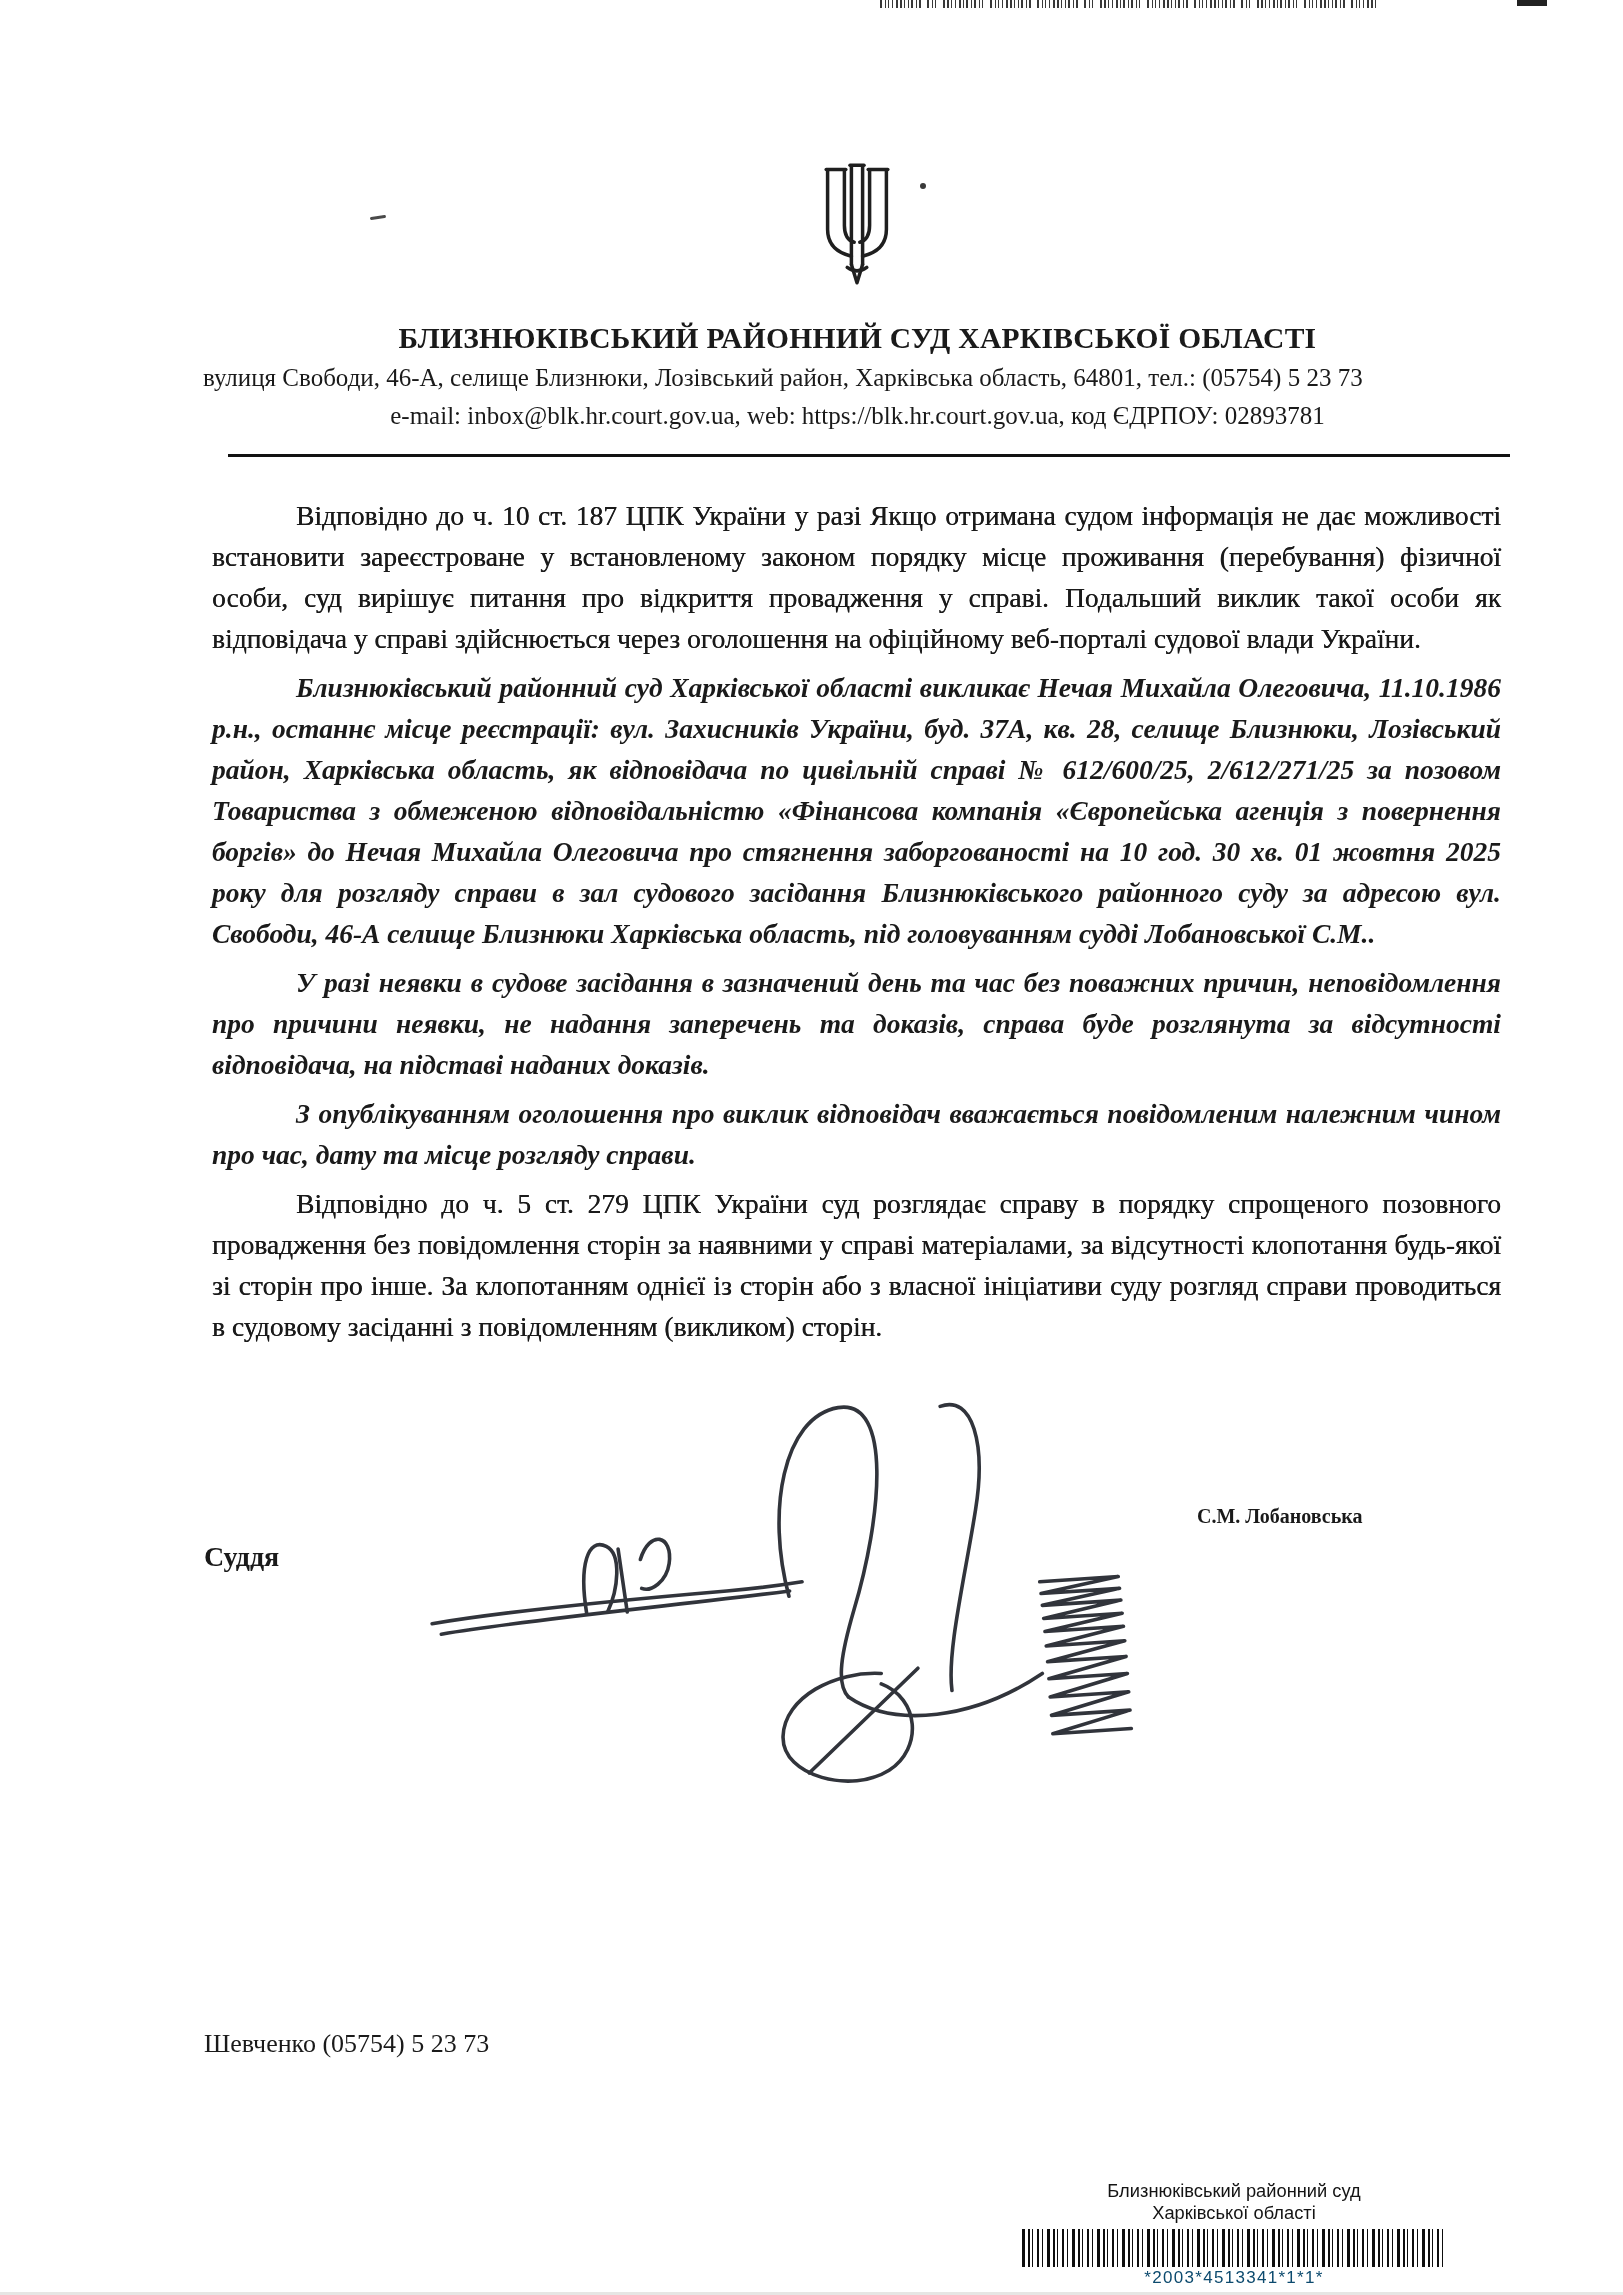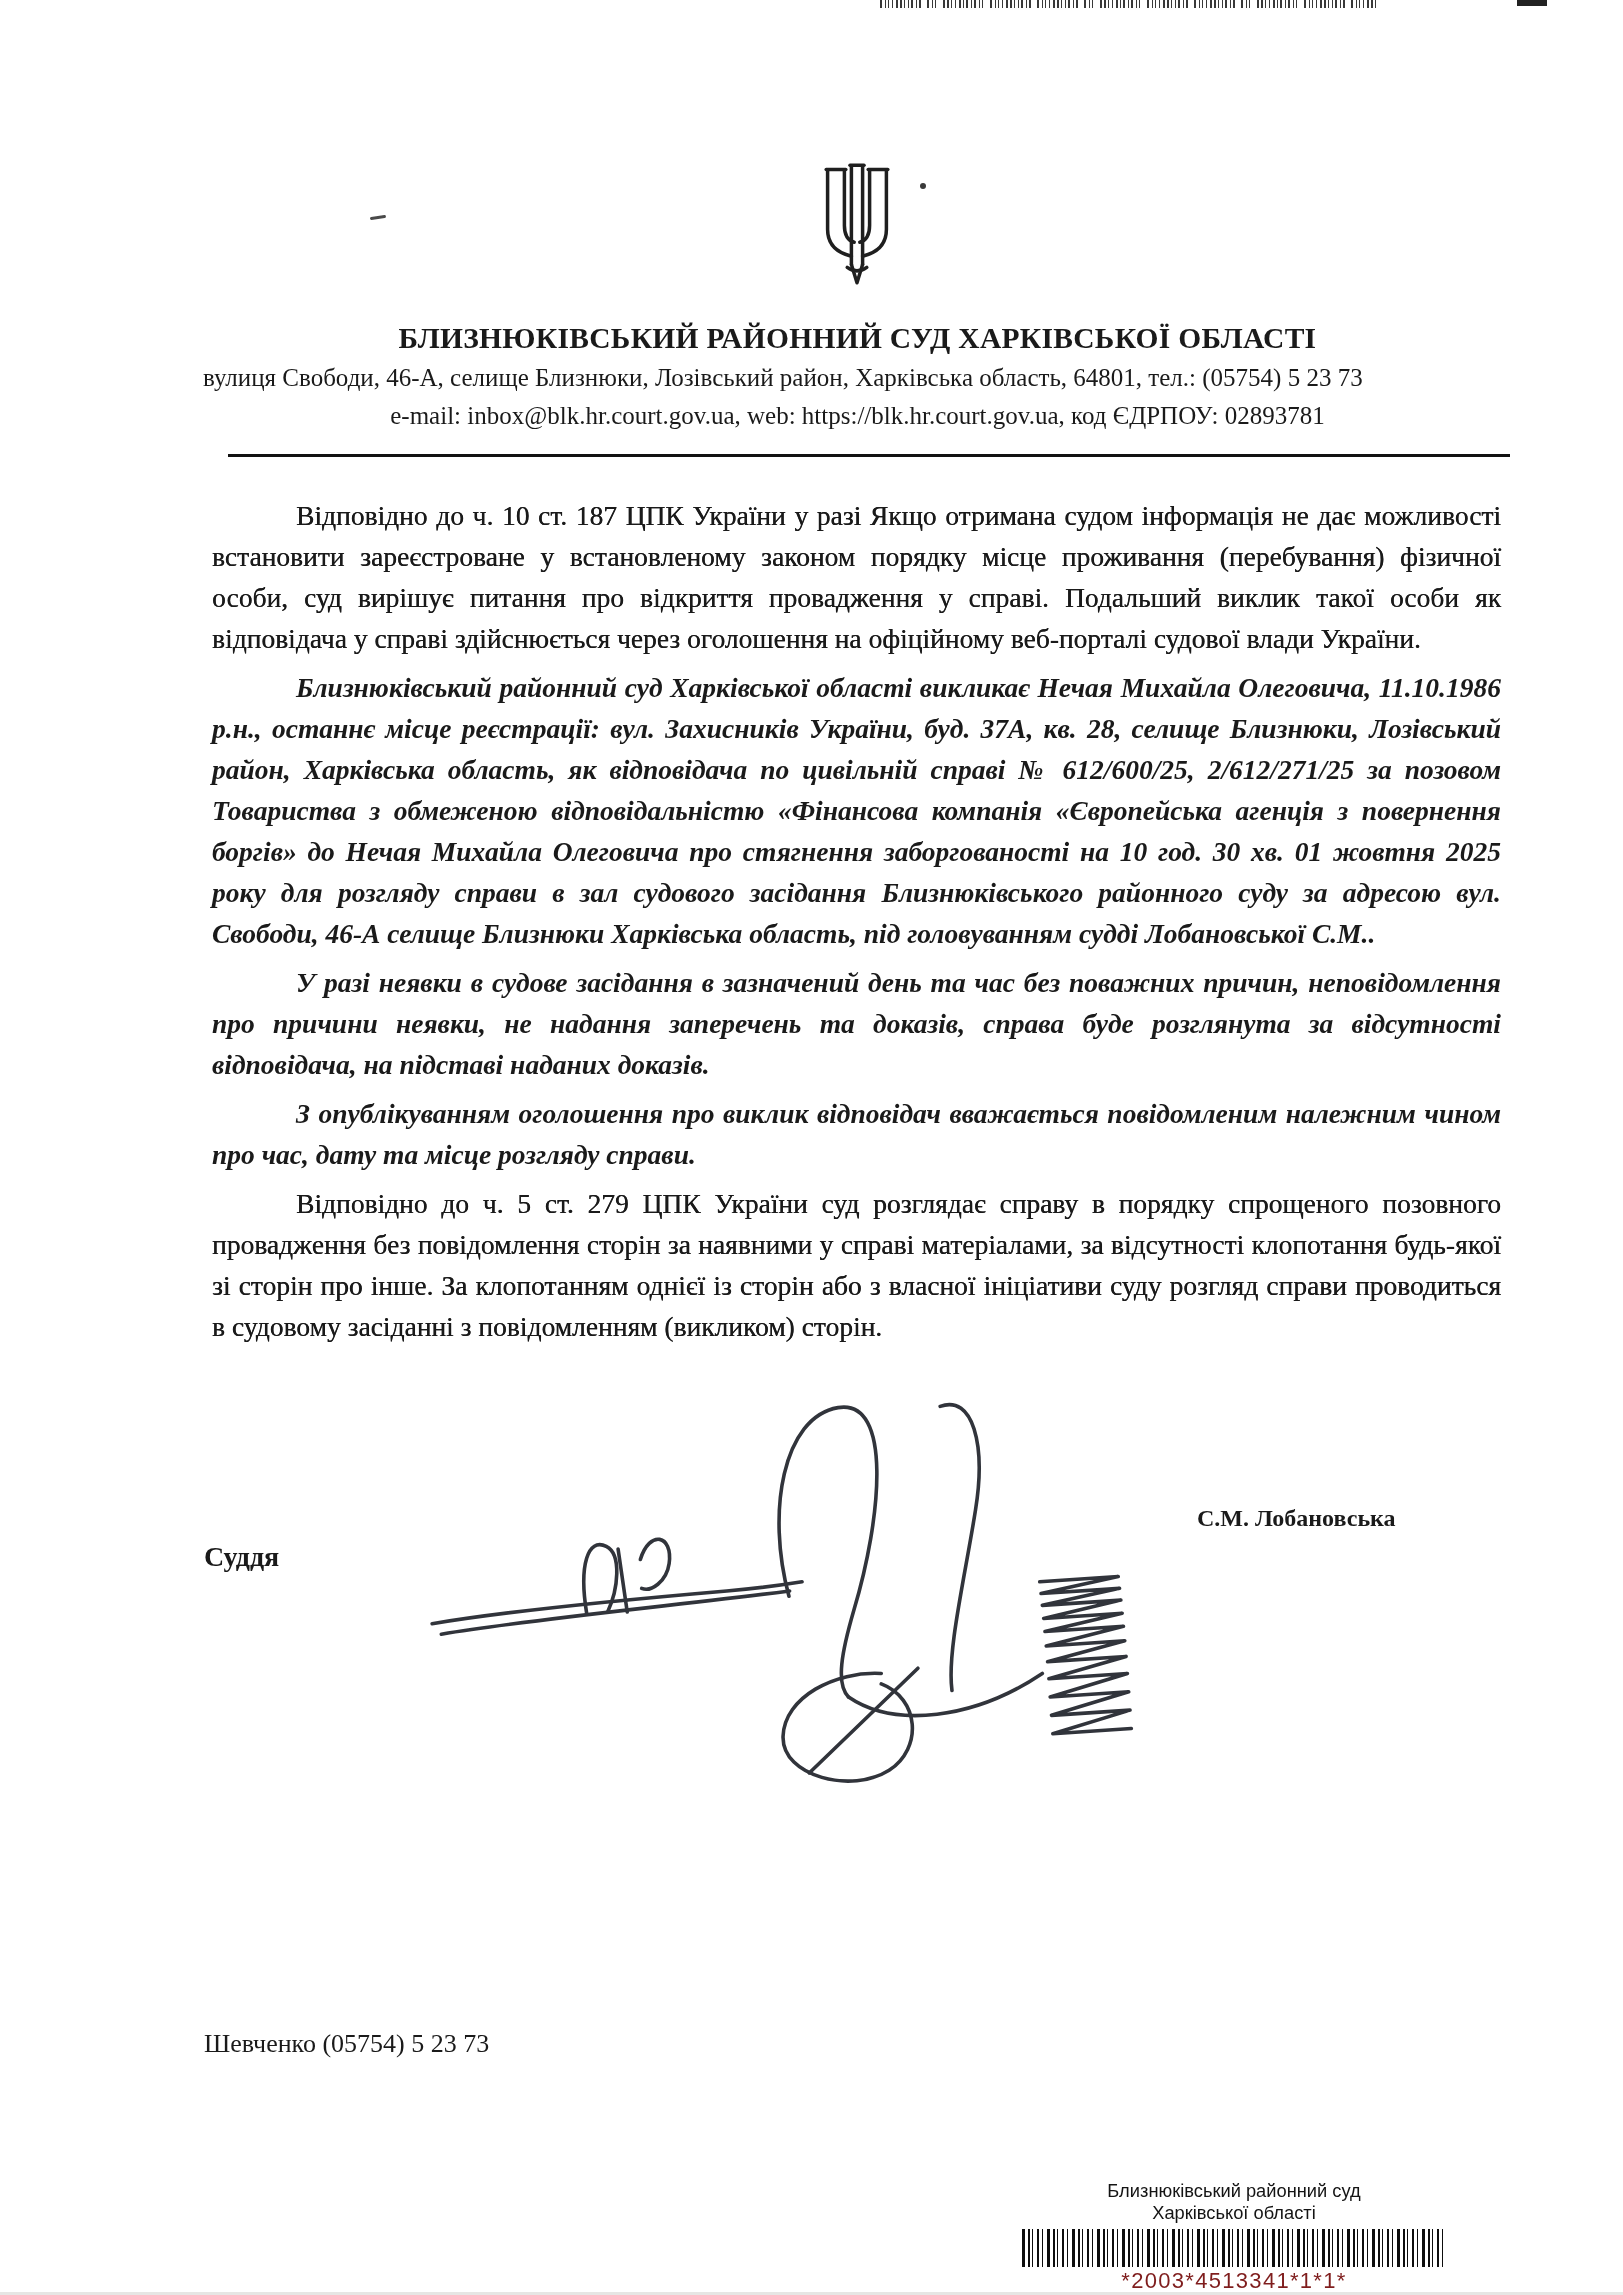--- a/index.html
+++ b/index.html
@@ -59,42 +59,42 @@
     font-size: 27.5px; line-height: 41px; text-align: justify;
   }
   .doc-body p { text-indent: 84px; margin: 8px; }
   .doc-body p.heavy { font-weight: bold; font-style: italic; }
   .doc-body p.medium { font-weight: normal; text-shadow: 0.3px 0 0 currentColor; }
   
   .judge-label {
     position: absolute; left: 204px; top: 1505px; font-size: 28px; font-weight: bold; margin-top: 36px;
   }
   .judge-name {
-    position: absolute; left: 1197px; top: 1505px; font-size: 24px; font-weight: bold;
+    position: absolute; left: 1197px; top: 1505px; font-size: 20px; font-weight: bold;
   }
   .signature {
     position: absolute; left: 419px; top: 1388px; width: 753px; height: 419px;
   }
   
   .clerk-line {
     position: absolute; left: 204px; top: 2029px; font-size: 26px;
   }
   .stamp {
     position: absolute; left: 1008px; top: 2180px; width: 452px;
     text-align: center; font-family: "Liberation Sans", "DejaVu Sans", sans-serif;
   }
   .stamp .s-line { font-size: 18.3px; font-weight: normal; line-height: 22px; color: #141414; }
   .stamp .bars {
     margin: 5.2px auto 0 auto; width: 425px; height: 38px;
     background: repeating-linear-gradient(90deg,
       #0d0d0d 0 2.6px, #fff 2.6px 5.9px, #0d0d0d 5.9px 7.9px, #fff 7.9px 9.8px,
       #0d0d0d 9.8px 11px, #fff 11px 15px, #0d0d0d 15px 17px, #fff 17px 19.6px,
       #0d0d0d 19.6px 21px, #fff 21px 25px);
   }
-  .stamp .bars-text { font-size: 22px; letter-spacing: 1.3px; margin-top: 1.3px; color: #7f1d1d; }
+  .stamp .bars-text { font-size: 17px; letter-spacing: 1.3px; margin-top: 1.3px; color: #0c4a6e; }
   .bottom-edge {
     position: absolute; left: 0; bottom: 0; width: 100%; height: 2.6px; background: #e6e6e4;
   }
 </style>
 </head>
 <body>
 
 <div class="page">
 
   <div class="top-strip"></div>

